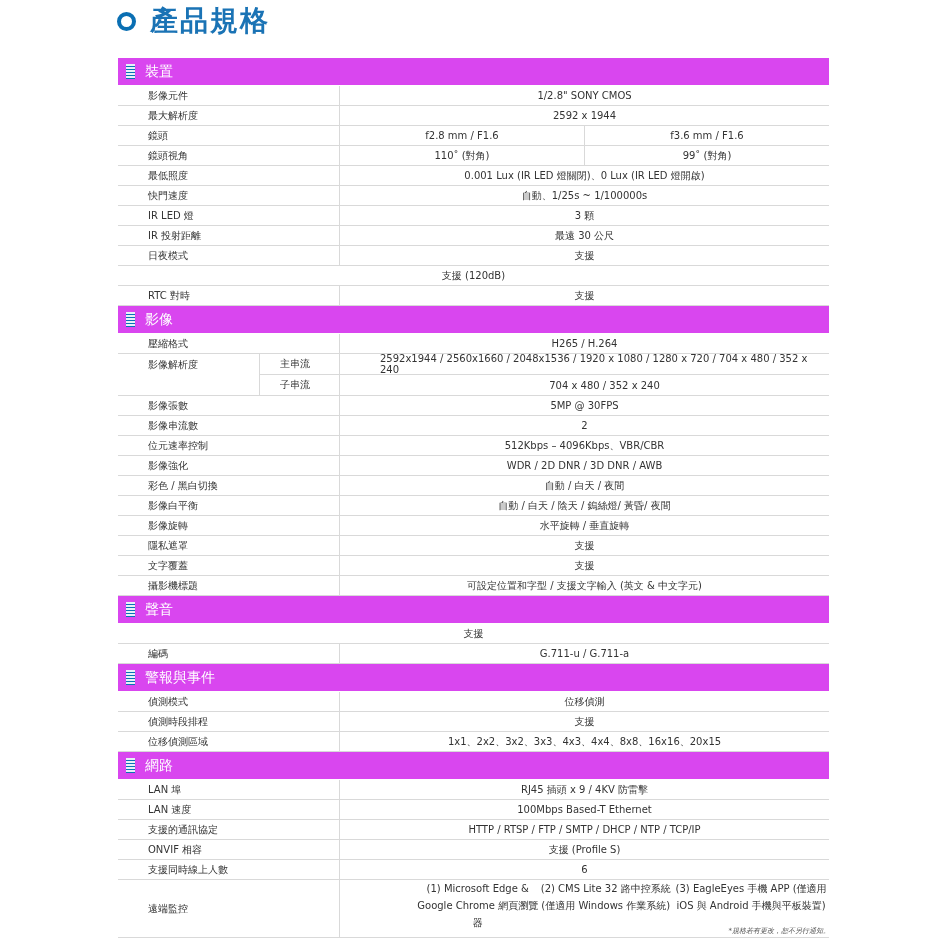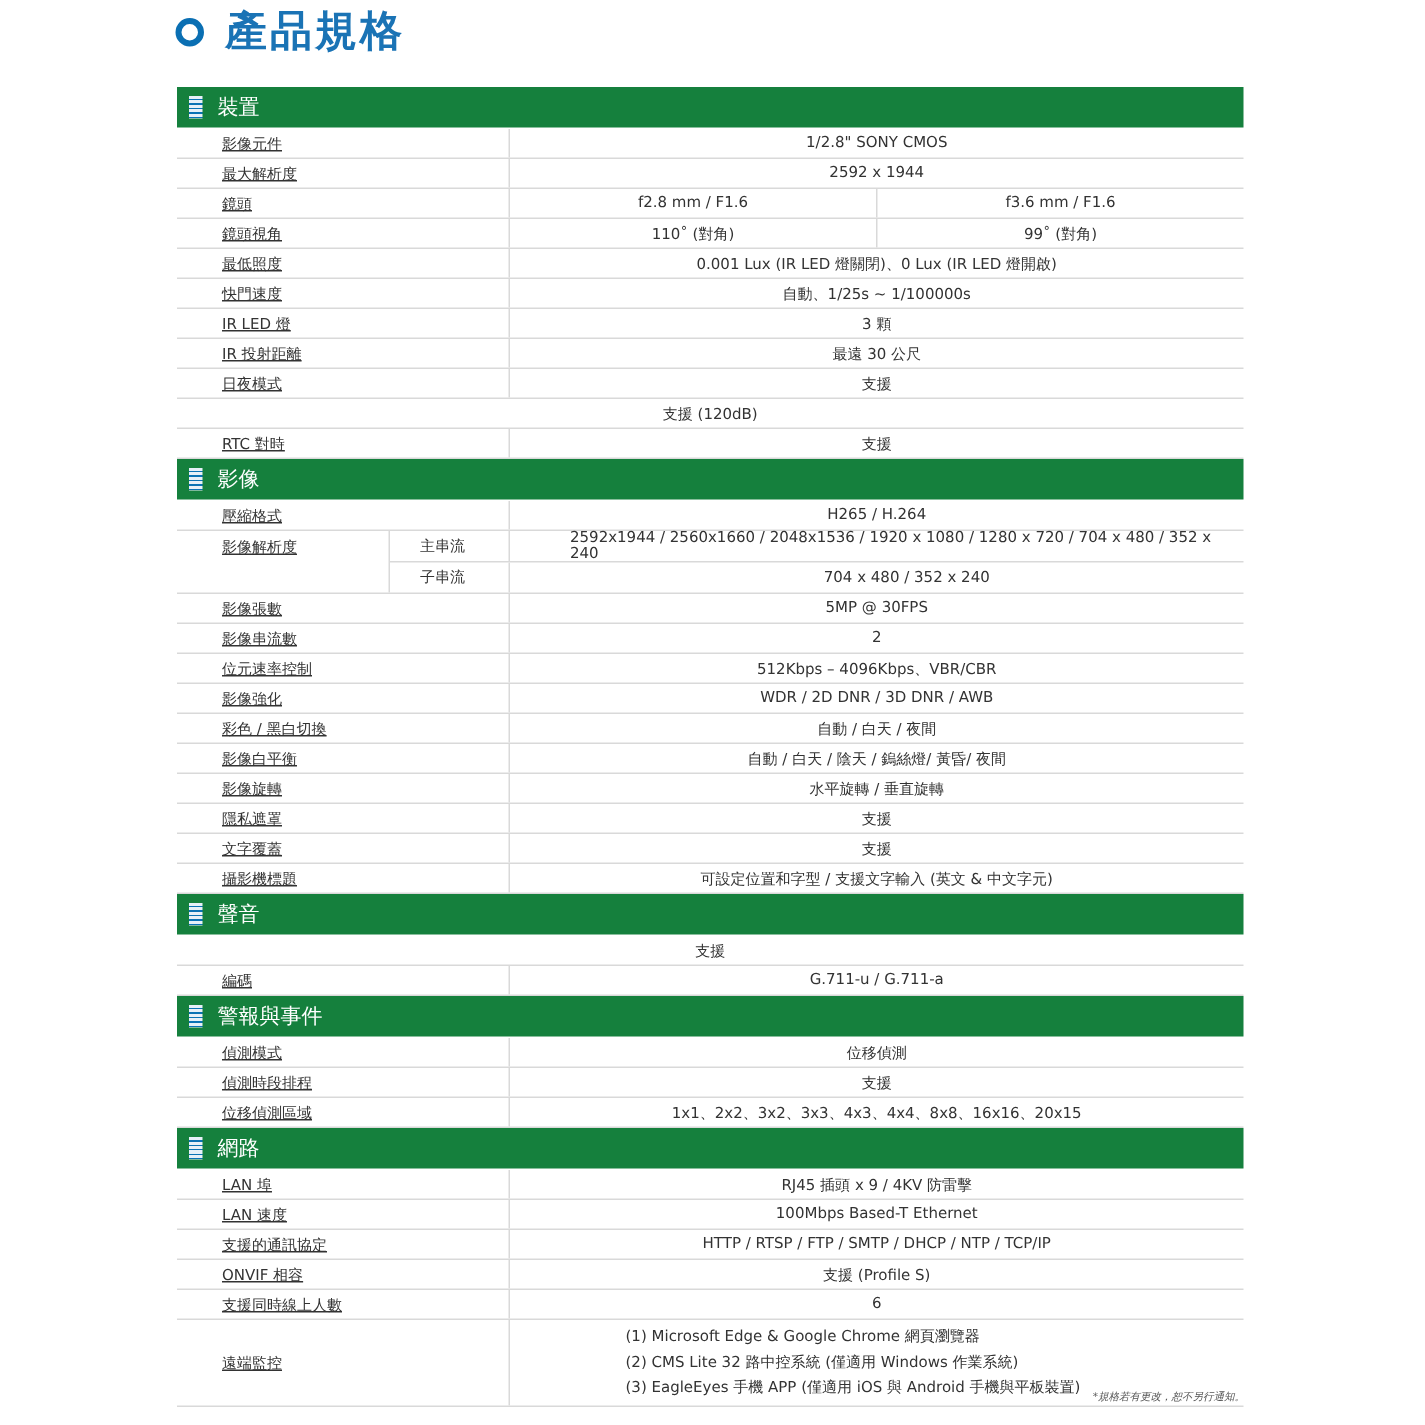--- a/index.html
+++ b/index.html
@@ -2,38 +2,38 @@
 <html><head>
 <meta charset="utf-8">
 <style>
   html, body { margin:0; padding:0; background:#ffffff; }
   body { width:950px; height:950px; position:relative; overflow:hidden;
          font-family:"DejaVu Sans", "Liberation Sans", sans-serif; color:#333; }
   .title { position:absolute; left:117px; top:6px; height:30px; display:flex; align-items:center; }
   .title .dot { width:11px; height:11px; border:4px solid #0a6fb3; border-radius:50%; margin-right:14px; box-sizing:content-box; }
   .title .txt { font-size:28px; color:#1a73b5; font-weight:bold; letter-spacing:2px; }
   .spec { position:absolute; left:118px; top:58px; width:711px; }
-  .sec { height:27px; background:#15803d; display:flex; align-items:center; color:#fff; font-size:14px; margin-bottom:1px; }
+  .sec { height:27px; background:#d946ef; display:flex; align-items:center; color:#fff; font-size:14px; margin-bottom:1px; }
   .sec .ico { width:9px; height:15px; margin-left:8px; margin-right:10px;
               background:repeating-linear-gradient(to bottom,#e6f0f8 0,#e6f0f8 2px,#0a72b5 2px,#0a72b5 3px); }
   .row { display:flex; border-bottom:1px solid #d9d9d9; min-height:19px; font-size:10px; }
-  .lbl { width:222px; padding-left:30px; box-sizing:border-box; display:flex; align-items:center; border-right:1px solid #d9d9d9;text-decoration:underline; }
+  .lbl { width:222px; padding-left:30px; box-sizing:border-box; display:flex; align-items:center; border-right:1px solid #d9d9d9; }
   .val { flex:1; display:flex; align-items:center; justify-content:center; text-align:center; }
   .val.split { padding:0; }
   .val.split > div { flex:1; display:flex; align-items:center; justify-content:center; height:100%; }
   .val.split > div:first-child { border-right:1px solid #d9d9d9; }
   .row.grp { min-height:40px; }
   .grp .lbl { width:142px; align-items:flex-start; padding-top:4px; border-right:1px solid #d9d9d9; }
   .grp .subs { flex:1; display:flex; flex-direction:column; }
   .grp .sub { display:flex; height:20px; border-bottom:1px solid #d9d9d9;gap:40px; }
   .grp .sub:last-child { border-bottom:none; }
   .grp .sublbl { width:80px; padding-left:20px; box-sizing:border-box; display:flex; align-items:center; border-right:1px solid #d9d9d9; }
   .grp .subval { flex:1; display:flex; align-items:center; justify-content:center; }
   .row.multi { min-height:57px; }
-  .row.multi .val { justify-content:flex-start; padding-left:77px; flex-direction:column; align-items:flex-start; justify-content:center; }
+  .row.multi .val { justify-content:flex-start; padding-left:77px; flex-direction:row; align-items:flex-start; justify-content:center; }
   .row.multi .val div { line-height:17px; }
   .note { position:absolute; right:120px; top:926px; font-size:7px; color:#555;font-style:italic; }
 </style>
 </head>
 <body>
 
 <div class="title">
   <span class="dot"></span>
   <span class="txt">產品規格</span>
 </div>

